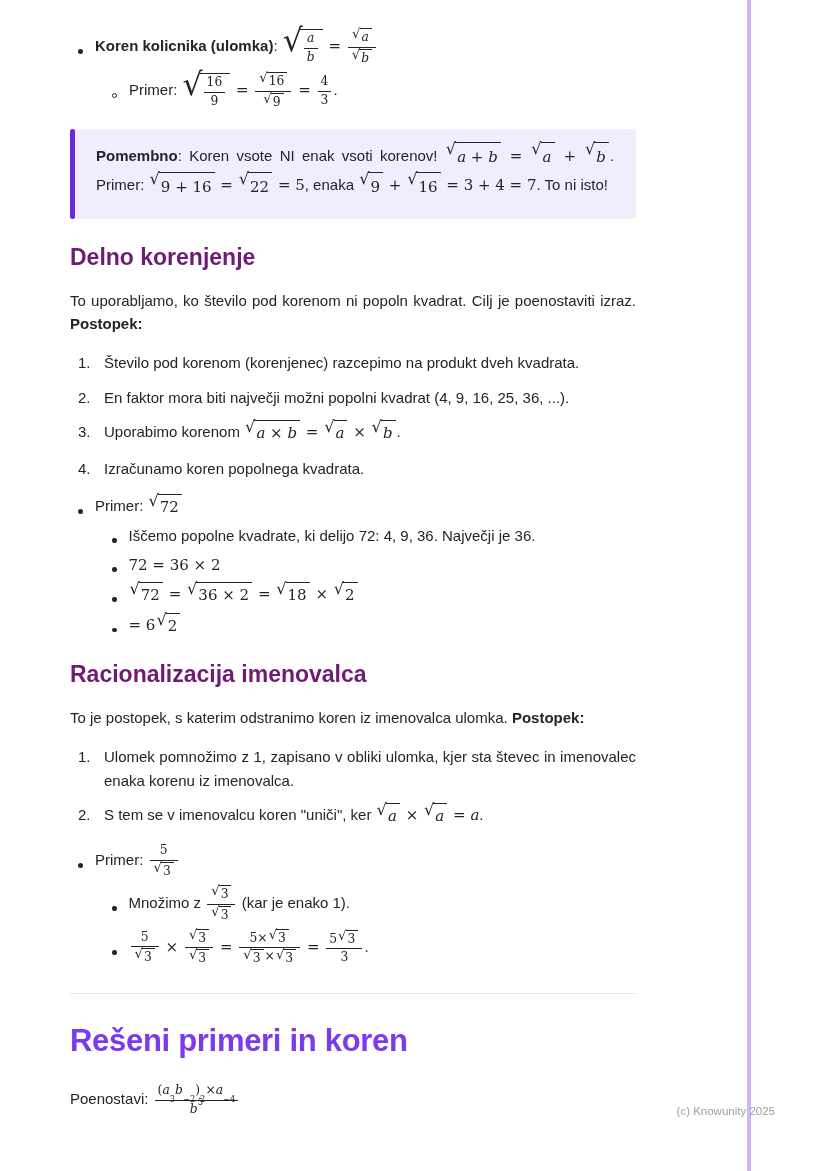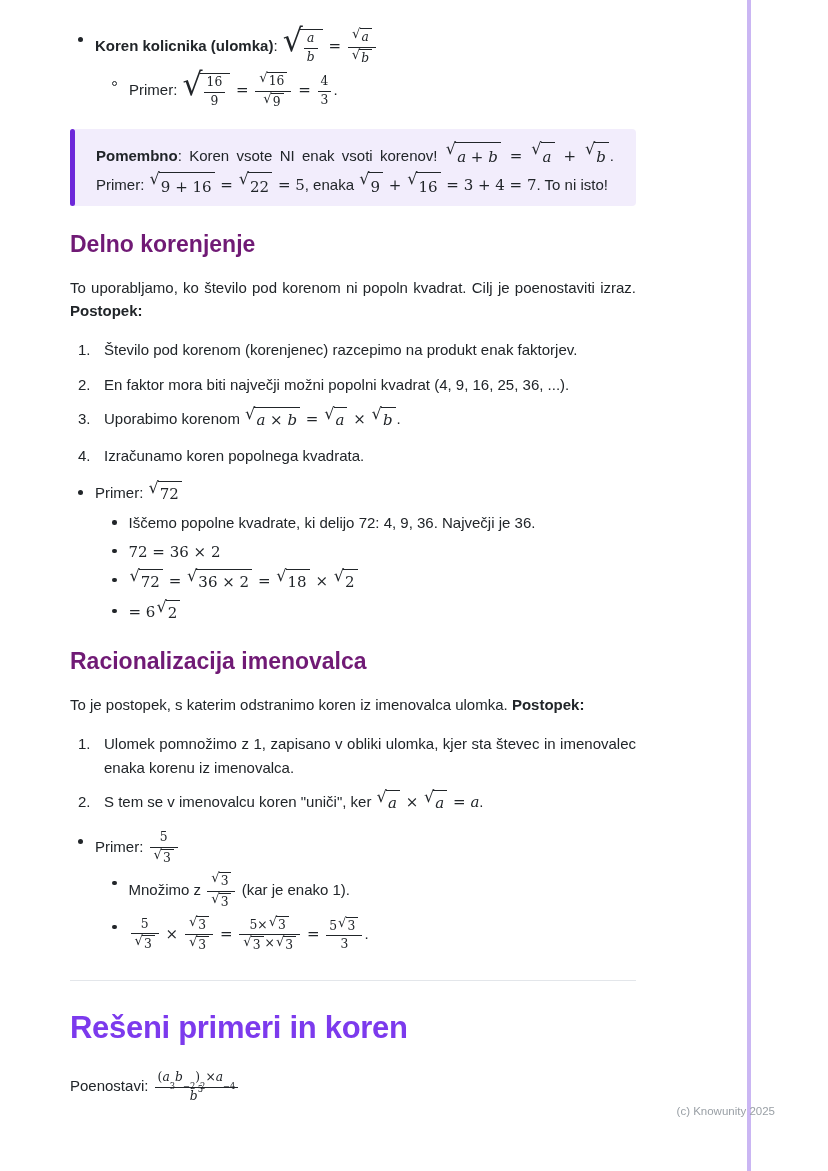--- a/index.html
+++ b/index.html
@@ -7,33 +7,33 @@
   .page {
     position:relative; width:828px; height:1171px; overflow:hidden;
     background:#ffffff; font-family:"Liberation Sans", sans-serif;
     color:#212529; font-size:15px; line-height:1.55;
   }
   .edge-bar { position:absolute; left:747px; top:0; width:4px; height:1171px; background:#cab6f3; }
   .content { position:absolute; left:70px; top:28px; width:566px; }
 
   
   .ulist { padding-left:8px; }
-  .uitem { display:flex; gap:12px; margin:0 0 5px; align-items:flex-start; }
+  .uitem { display:flex; gap:12px; margin:0 0 5px; align-items:center; }
   .uitem .marker { flex:none; margin-top:9px; }
   .marker.dot { width:5px; height:5px; background:#212529; border-radius:50%; }
   .marker.dot.sm { width:4.5px; height:4.5px; }
   .marker.circ { width:5px; height:5px; border:1.2px solid #212529; border-radius:50%; background:#fff; }
   .indent1 { margin-left:34px; }
   .ibody { flex:1; text-align:justify; }
   .olist { padding-left:8px; margin:0 0 14px; }
   .oitem { display:flex; margin:0 0 11px; align-items:flex-start; }
   .onum { flex:none; min-width:18px; margin-right:8px; }
 
   
-  .callout { position:relative; margin:18px 0 24px; background:#f2edfc; border-radius:4px; padding:13px 22px 5px 26px; }
+  .callout { position:relative; margin:18px 0 24px; background:#f2edfc; border-radius:4px; padding:13px 22px 18px 26px; }
   .callout-bar { position:absolute; left:0; top:0; bottom:0; width:5px; border-radius:4px; background:#6d28d9; }
   .callout-body { text-align:justify; line-height:1.8; }
 
   
   .h2 { font-size:23px; font-weight:700; color:#701a75; margin:22px 0 16px; line-height:1.3; }
   .h1 { font-size:31px; font-weight:700; color:#7c3aed; margin:28px 0 22px; line-height:1.25; letter-spacing:-0.3px; }
   .para { text-align:justify; margin:0 0 16px; }
   .primer-heading { font-weight:700; font-size:15px; margin:0 0 16px; }
   .divider { border:none; border-top:1px solid #e3e6ea; margin:26px 0 0; }
 
@@ -176,21 +176,21 @@
             </span>
           </span><span class="math"> = 3 + 4 = 7</span><span>. To ni isto!</span></div>
     </div>
 
     <h2 class="h2">Delno korenjenje</h2>
     <p class="para"><span>To uporabljamo, ko število pod korenom ni popoln kvadrat. Cilj je poenostaviti izraz. </span><strong>Postopek:</strong></p>
 
     <div class="olist">
       <div class="oitem">
         <span class="onum">1.</span>
-        <div class="ibody"><span>Število pod korenom (korenjenec) razcepimo na produkt enak faktorjev.</span></div>
+        <div class="ibody"><span>Število pod korenom (korenjenec) razcepimo na produkt dveh kvadrata.</span></div>
       </div>
       <div class="oitem">
         <span class="onum">2.</span>
         <div class="ibody"><span>En faktor mora biti največji možni popolni kvadrat (4, 9, 16, 25, 36, ...).</span></div>
       </div>
       <div class="oitem">
         <span class="onum">3.</span>
         <div class="ibody"><span>Uporabimo korenom </span><span class="sqrt">
               <span class="sqrt-rad math">√</span>
               <span class="sqrt-body">

